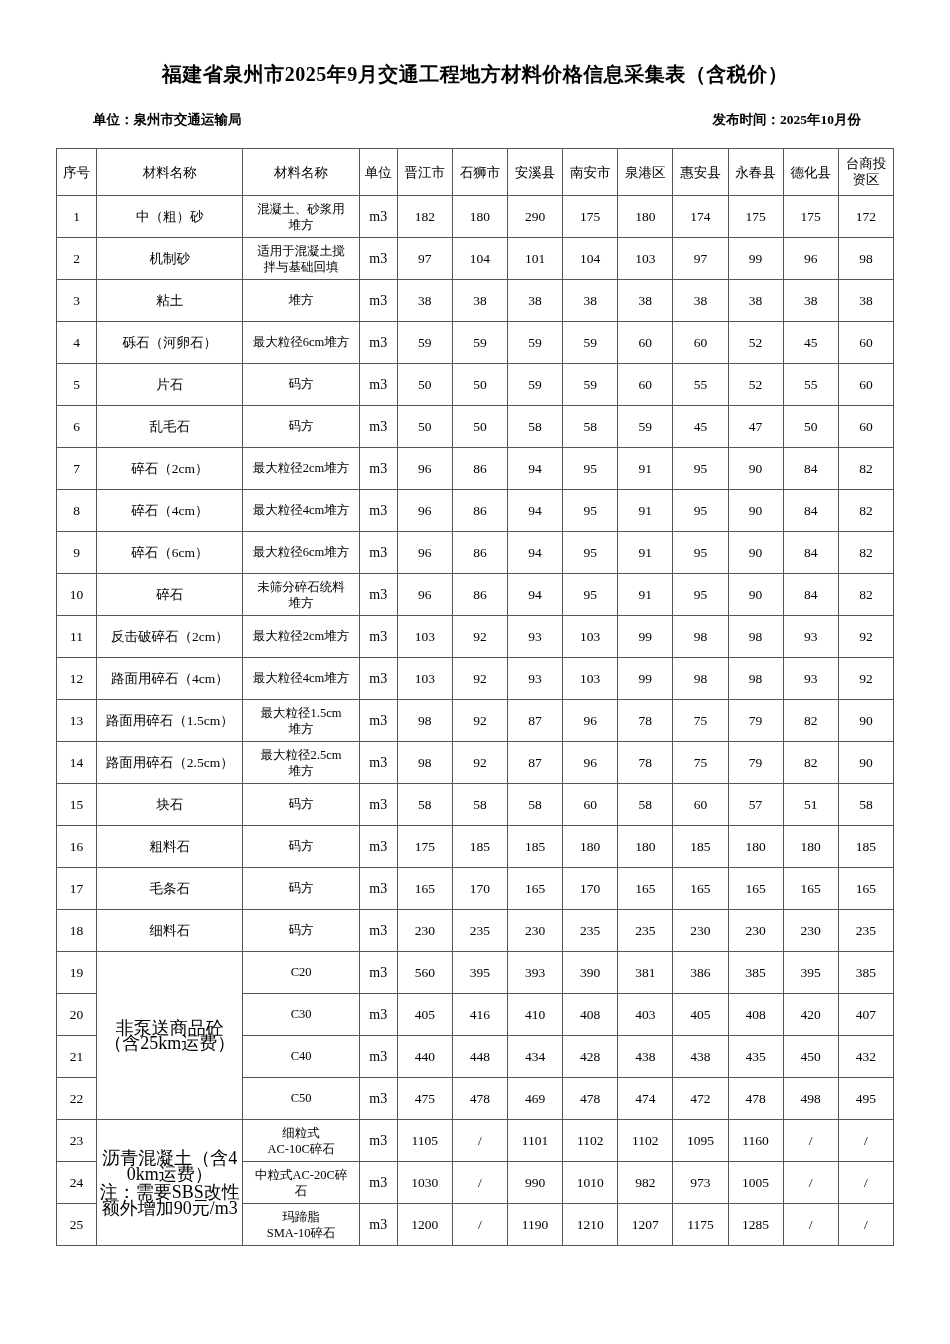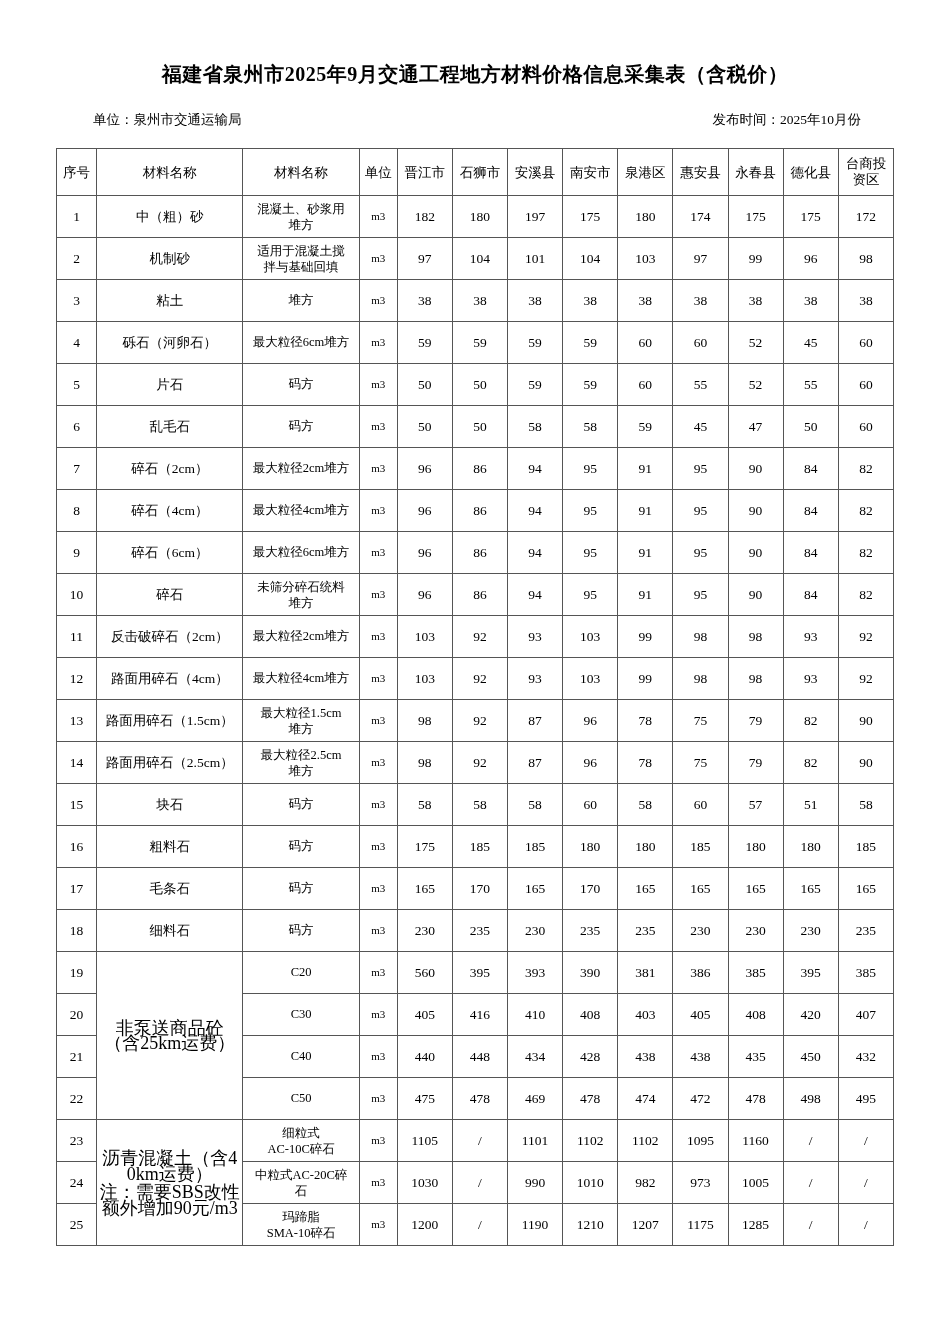--- a/index.html
+++ b/index.html
@@ -37,20 +37,21 @@
     align-items: center;
     width: 780px;
     margin: 22px auto 0 auto;
     padding: 0 4px 0 8px;
     font-size: 13.5px;
     line-height: 20px;
     box-sizing: border-box;
   }
   .meta-left, .meta-right {
     white-space: nowrap;
+    font-weight: bold;
   }
   .table-wrap {
     width: 838px;
     margin: 18px auto 16px auto;
     border-radius: 14px;
   }
   table.price-table {
     border-collapse: collapse;
     width: 838px;
     table-layout: fixed;
@@ -75,21 +76,21 @@
   }
   td.tall2 {
     height: 45px;
   }
   .col-seq { width: 40px; }
   .col-name { width: 146px; }
   .col-spec { width: 116px; }
   .col-unit { width: 38px; }
   .col-city { width: 55px; }
   .unit-cell {
-    font-size: 11px;
+    font-size: 14px;
   }
   .spec-cell {
     font-size: 12.5px;
     line-height: 15px;
   }
   .name-cell {
     font-size: 13.5px;
     line-height: 16px;
   }
   .num-cell {
@@ -163,21 +164,21 @@
         <tr>
           <td class="num-cell">1</td>
           <td class="name-cell">中（粗）砂</td>
           <td class="spec-cell">
             <span class="hdr-stack">混凝土、砂浆用</span>
             <span class="hdr-stack">堆方</span>
           </td>
           <td class="unit-cell">m3</td>
           <td class="num-cell">182</td>
           <td class="num-cell">180</td>
-          <td class="num-cell">197</td>
+          <td class="num-cell">290</td>
           <td class="num-cell">175</td>
           <td class="num-cell">180</td>
           <td class="num-cell">174</td>
           <td class="num-cell">175</td>
           <td class="num-cell">175</td>
           <td class="num-cell">172</td>
         </tr>
 
         <tr>
           <td class="num-cell">2</td>

